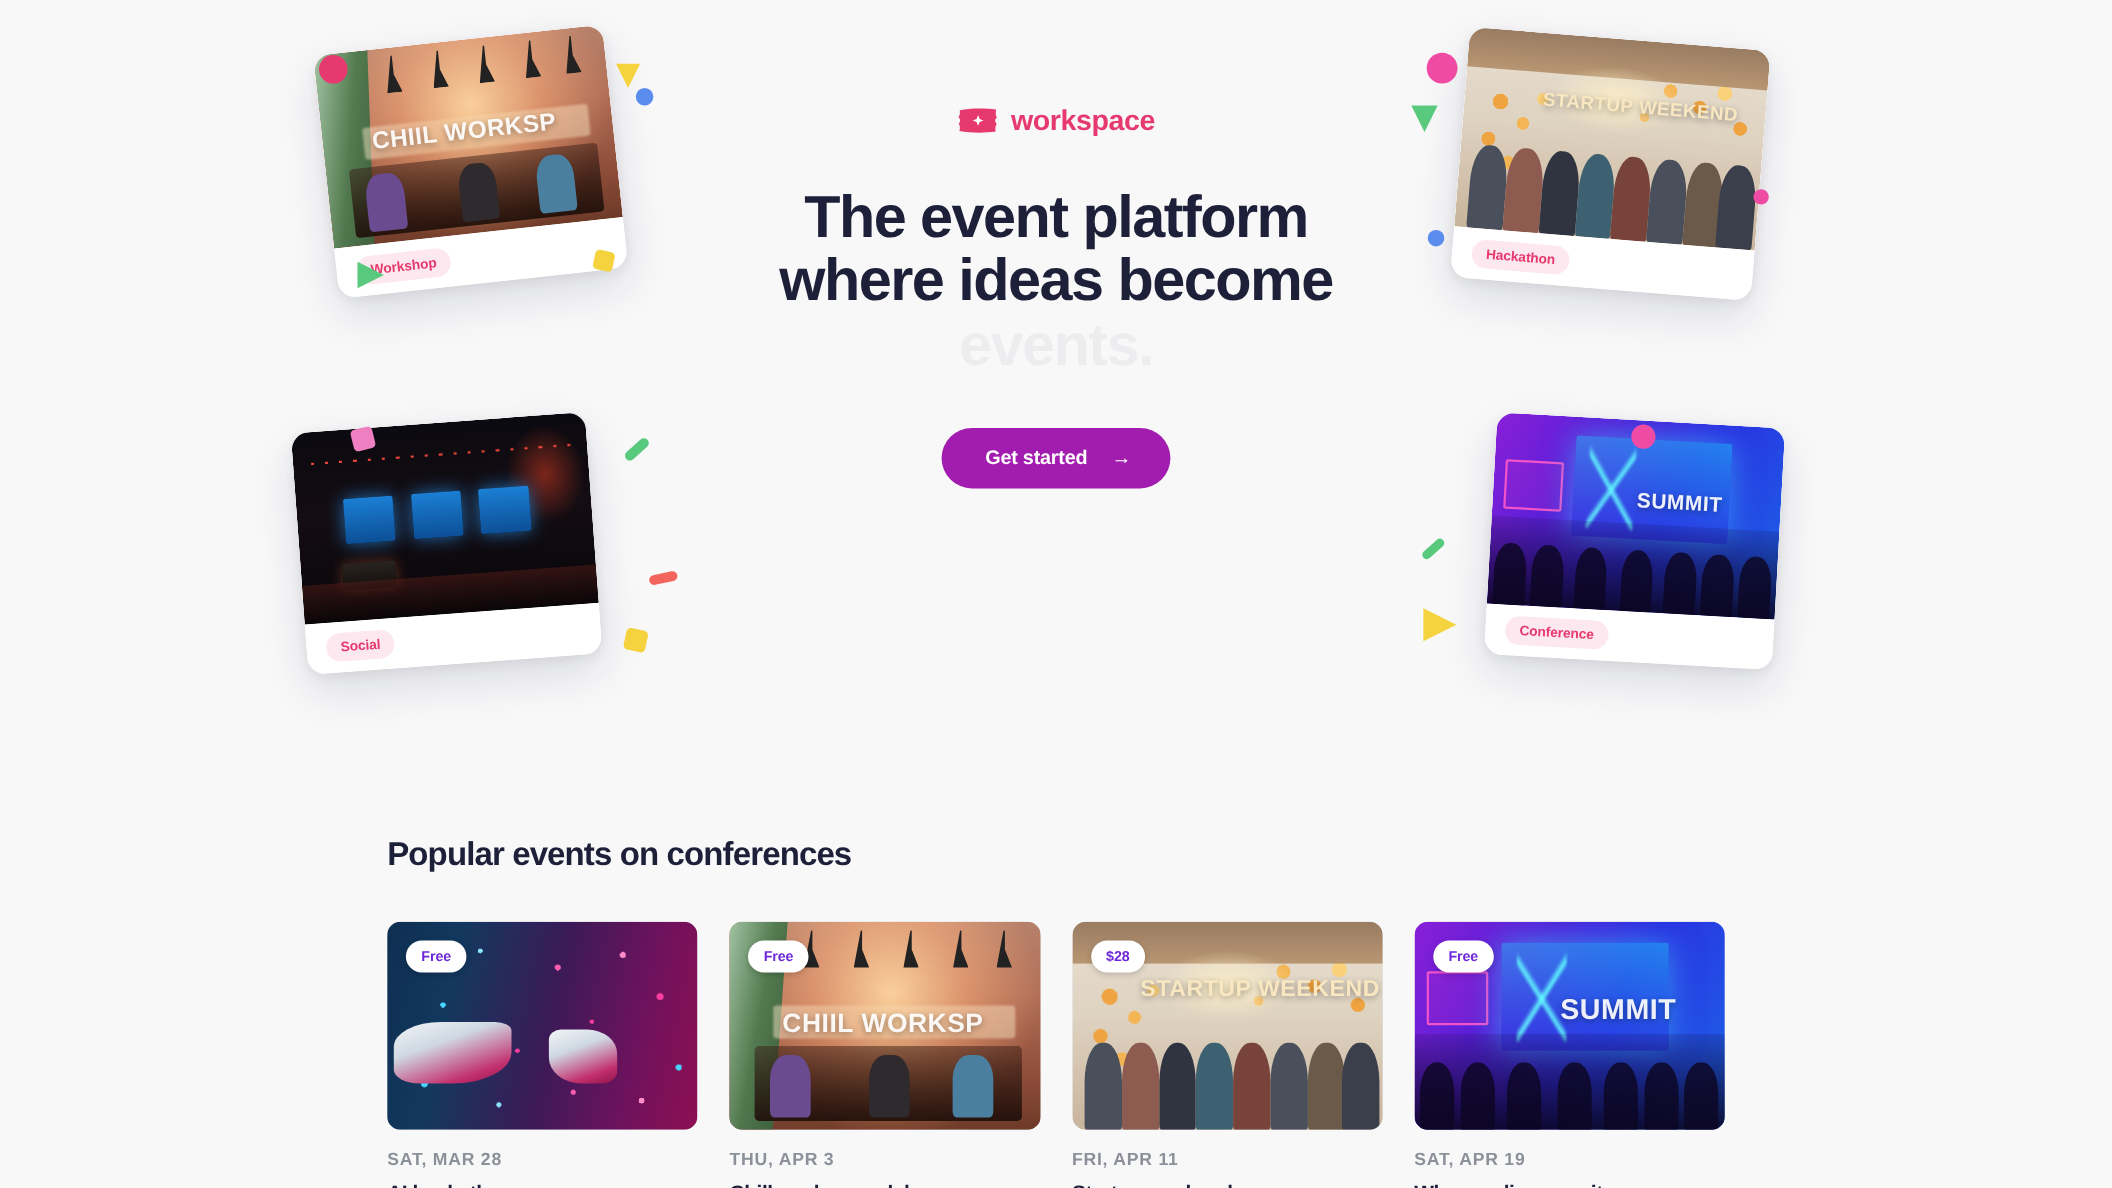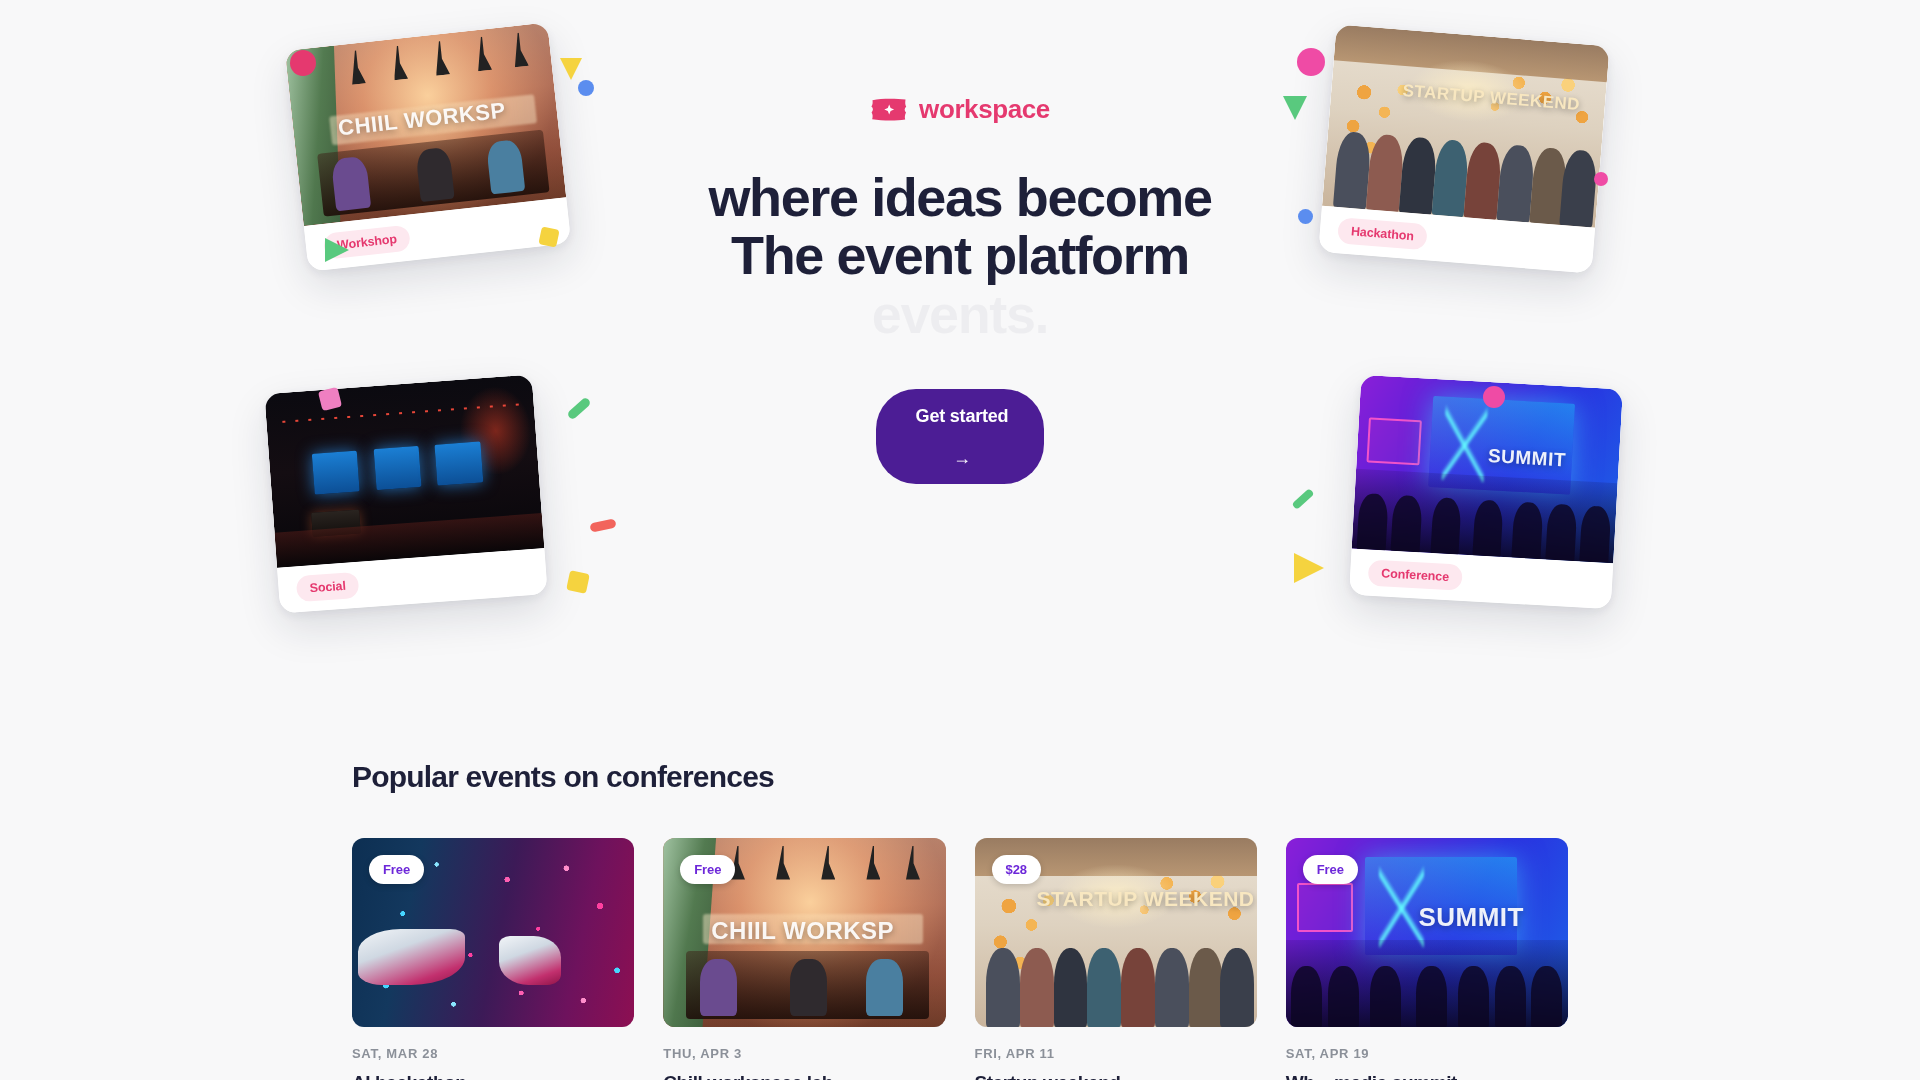--- a/index.html
+++ b/index.html
@@ -82,31 +82,30 @@
     letter-spacing: -0.1px;
     padding: 0 8px;
   }
 
   .cta-wrap { margin-top: 46px; display: flex; justify-content: center; }
 
   .cta {
     display: inline-flex;
     align-items: center;
     gap: 22px;
-    background: #4c1d95;
+    background: #a21caf;
     color: #ffffff;
     border: none;
     border-radius: 40px;
     padding: 17px 36px 17px 40px;
     font-size: 18px;
     font-weight: 700;
     font-family: "Liberation Sans", sans-serif;
     cursor: pointer;
     letter-spacing: -0.2px;
-    flex-direction: column;
   }
   .cta .arrow { font-size: 18px; line-height: 1; display: inline-block; }
 
   
   .photo-card {
     position: absolute;
     background: #ffffff;
     border-radius: 16px;
     box-shadow: 0 16px 40px rgba(25, 28, 55, 0.13), 0 3px 10px rgba(25,28,55,0.07);
     padding: 0;
@@ -321,21 +320,21 @@
     font-size: 13px;
     font-weight: 700;
     padding: 7px 14px;
     border-radius: 20px;
     box-shadow: 0 2px 6px rgba(0,0,0,0.18);
     z-index: 2;
     letter-spacing: -0.1px;
   }
   .event-date {
     margin-top: 19px;
-    font-size: 13px;
+    font-size: 16px;
     font-weight: 600;
     color: #8b9099;
     letter-spacing: 0.7px;
     text-transform: uppercase;
   }
   .event-name {
     margin-top: 10px;
     font-size: 19px;
     font-weight: 800;
     color: #1e2039;
@@ -494,22 +493,22 @@
                      C34.2 11.4, 34.2 13.6, 36.0 15.4 C34.8 17.8, 34.6 20.0, 35.2 22.6
                      C25 24.2, 11.5 23.8, 2.2 22.2 C2.9 19.4, 2.8 17.2, 1.6 15.4
                      C3.4 13.6, 3.4 11.2, 1.4 9.6 C2.6 7.8, 2.9 5.6, 2.5 3.2 Z" fill="#e5396f"></path>
             <path d="M19.2 7.6 L20.6 11.1 L24.1 12.5 L20.6 13.9 L19.2 17.4 L17.8 13.9 L14.3 12.5 L17.8 11.1 Z" fill="#ffffff"></path>
           </svg>
         </span>
         <span class="logo-word">workspace</span>
       </div>
 
       <h1 class="headline">
+        <span class="ln">The event platform</span>
         <span class="ln">where ideas become</span>
-        <span class="ln">The event platform</span>
         <span class="ln ln-fade">events.</span>
       </h1>
 
 
       <div class="cta-wrap">
         <button class="cta">
           <span>Get started</span>
           <span class="arrow">→</span>
         </button>
       </div>

